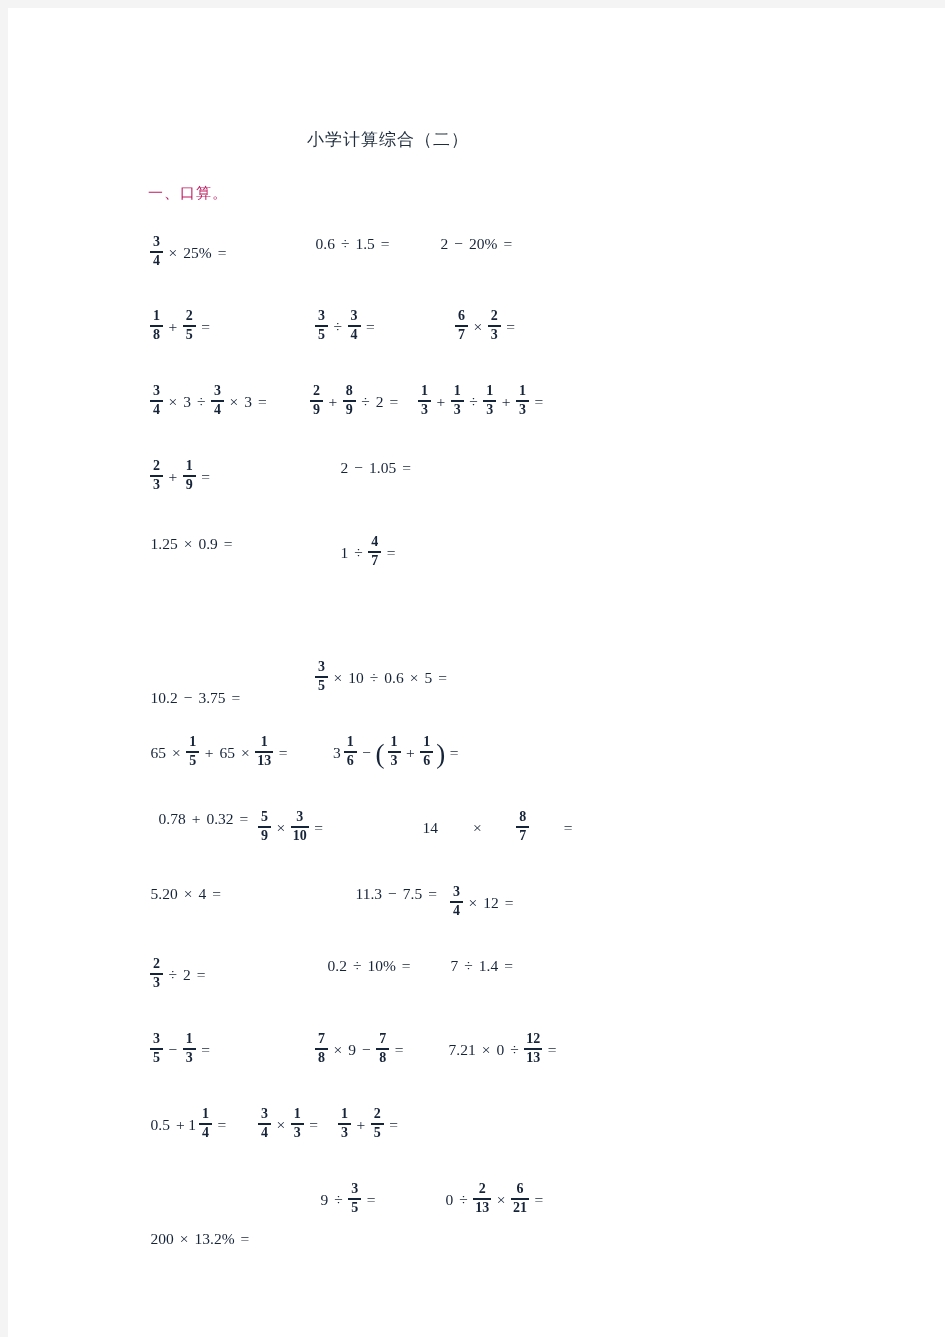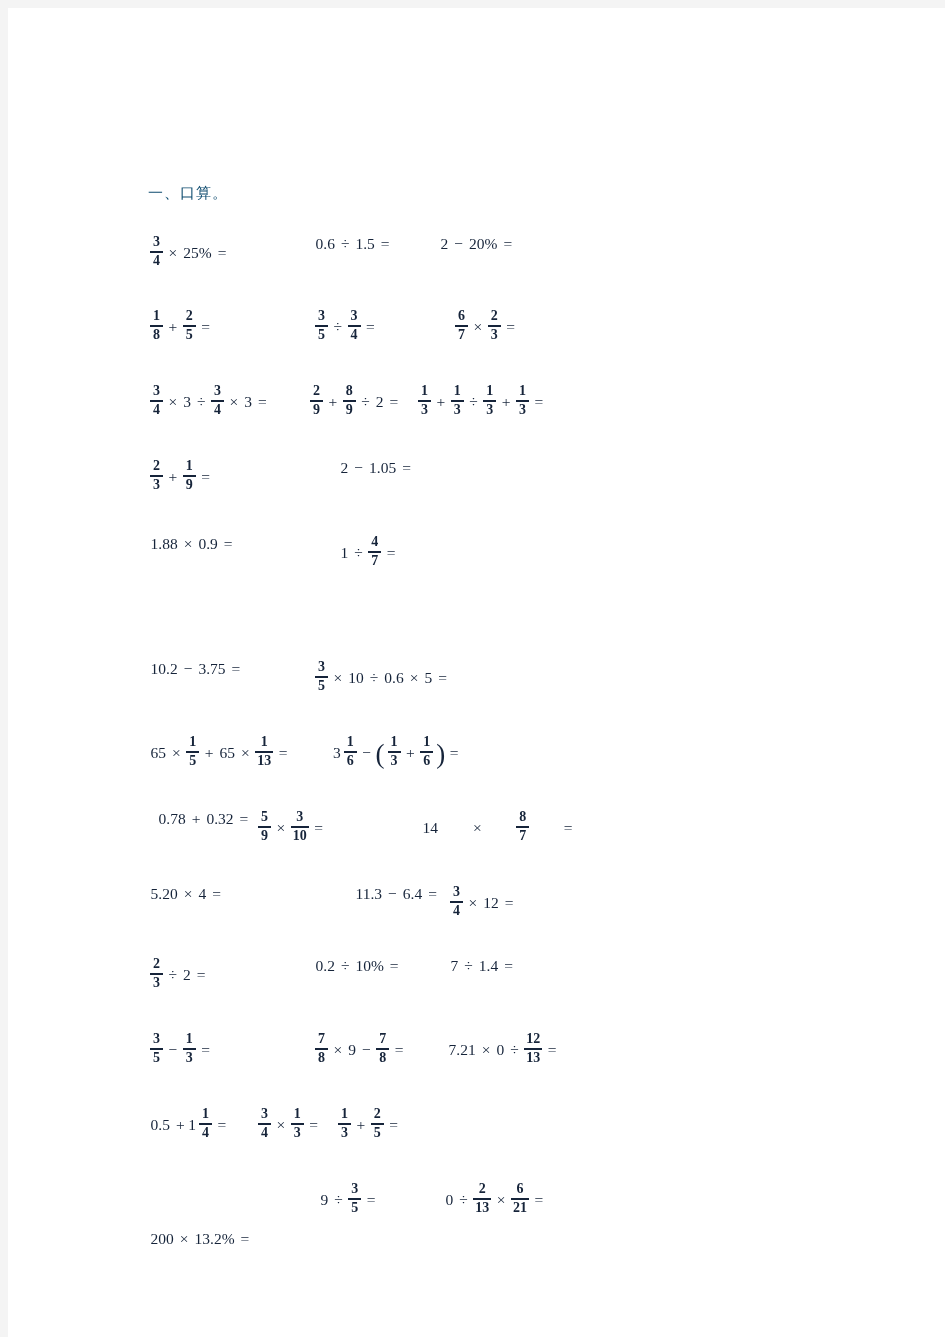--- a/index.html
+++ b/index.html
@@ -31,21 +31,21 @@
     font-size: 17px;
     color: #1f2d3d;
     letter-spacing: 1px;
   }
   .section-heading {
     position: absolute;
     left: 140px;
     top: 176px;
     font-family: "Liberation Serif", "DejaVu Serif", serif;
     font-size: 15px;
-    color: #0c4a6e;
+    color: #be185d;
     letter-spacing: 1px;
   }
   .rows {
     position: absolute;
     left: 0;
     top: 0;
     width: 937px;
     height: 1329px;
   }
   .mrow {
@@ -109,20 +109,21 @@
     top: 1px;
     padding: 0 1px;
     font-family: "Liberation Serif", "DejaVu Serif", serif;
   }
 </style>
 </head>
 <body>
 
 <div class="page">
 
+  <div class="doc-title">小学计算综合（二）</div>
 
   <div class="section-heading">一、口算。</div>
 
   <div class="rows" id="rows-container">
       <div class="mrow" style="top: 228px;">
         <div class="expr" style="left: 0px;">
           <span class="frac">
             <span class="num">3</span>
             <span class="bar"></span>
             <span class="den">4</span>
@@ -267,38 +268,38 @@
         </div>
         <div class="expr" style="left: 190px;">
           <span class="tok">2</span>
           <span class="op">−</span>
           <span class="tok">1.05</span>
           <span class="op">=</span>
         </div>
       </div>
       <div class="mrow" style="top: 528px;">
         <div class="expr" style="left: 0px;">
-          <span class="tok">1.88</span>
+          <span class="tok">1.25</span>
           <span class="op">×</span>
           <span class="tok">0.9</span>
           <span class="op">=</span>
         </div>
         <div class="expr" style="left: 190px;">
           <span class="tok">1</span>
           <span class="op">÷</span>
           <span class="frac">
             <span class="num">4</span>
             <span class="bar"></span>
             <span class="den">7</span>
           </span>
           <span class="op">=</span>
         </div>
       </div>
       <div class="mrow" style="top: 653px;">
-        <div class="expr" style="left: 0px;">
+        <div class="expr" style="left: 0px; margin-top: 29px;">
           <span class="tok">10.2</span>
           <span class="op">−</span>
           <span class="tok">3.75</span>
           <span class="op">=</span>
         </div>
         <div class="expr" style="left: 165px;">
           <span class="frac">
             <span class="num">3</span>
             <span class="bar"></span>
             <span class="den">5</span>
@@ -392,21 +393,21 @@
       <div class="mrow" style="top: 878px;">
         <div class="expr" style="left: 0px;">
           <span class="tok">5.20</span>
           <span class="op">×</span>
           <span class="tok">4</span>
           <span class="op">=</span>
         </div>
         <div class="expr" style="left: 165px; margin-left: 40px;">
           <span class="tok">11.3</span>
           <span class="op">−</span>
-          <span class="tok">6.4</span>
+          <span class="tok">7.5</span>
           <span class="op">=</span>
         </div>
         <div class="expr" style="left: 300px;">
           <span class="frac">
             <span class="num">3</span>
             <span class="bar"></span>
             <span class="den">4</span>
           </span>
           <span class="op">×</span>
           <span class="tok">12</span>
@@ -417,21 +418,21 @@
         <div class="expr" style="left: 0px;">
           <span class="frac">
             <span class="num">2</span>
             <span class="bar"></span>
             <span class="den">3</span>
           </span>
           <span class="op">÷</span>
           <span class="tok">2</span>
           <span class="op">=</span>
         </div>
-        <div class="expr" style="left: 165px; text-align: center;">
+        <div class="expr" style="left: 177px; text-align: center;">
           <span class="tok">0.2</span>
           <span class="op">÷</span>
           <span class="tok">10%</span>
           <span class="op">=</span>
         </div>
         <div class="expr" style="left: 300px;">
           <span class="tok">7</span>
           <span class="op">÷</span>
           <span class="tok">1.4</span>
           <span class="op">=</span>

